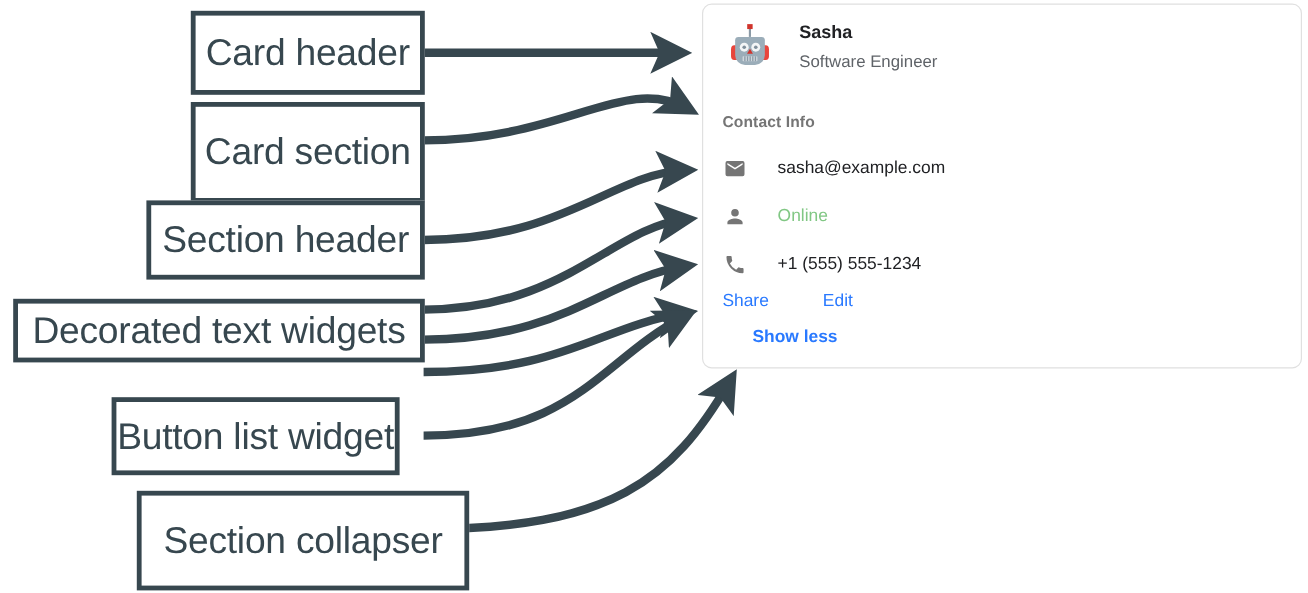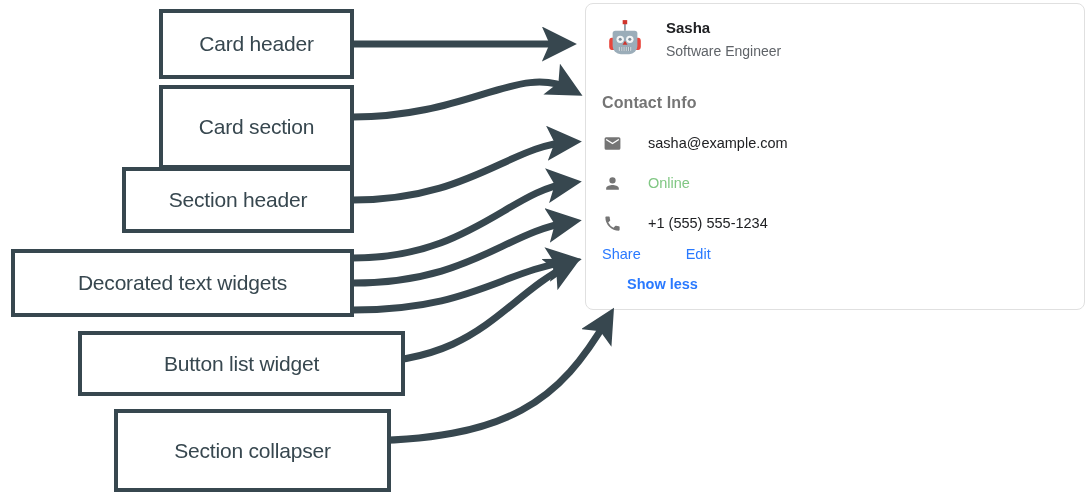--- a/index.html
+++ b/index.html
@@ -30,21 +30,21 @@
 
   .ann-box {
     position: absolute;
     box-sizing: border-box;
     border: 4px solid #37474f;
     background: #ffffff;
     display: flex;
     align-items: center;
     justify-content: center;
     color: #37474f;
-    font-size: 21px;
+    font-size: 31px;
     font-family: "Liberation Sans", sans-serif;
     letter-spacing: -0.2px;
     z-index: 7;
     white-space: nowrap;
   }
 
   
   #card {
     position: absolute;
     left: 585px;
@@ -86,21 +86,21 @@
     font-size: 14px;
     color: #5f6368;
     line-height: 20px;
     margin-top: 3px;
   }
 
   #card-section {
     padding: 14px 16px 16px 16px;
   }
   #section-header {
-    font-size: 16px;
+    font-size: 13px;
     font-weight: bold;
     color: #757575;
     letter-spacing: 0.1px;
     margin: 4px 0 14px 0;
   }
 
   .text-row {
     display: flex;
     align-items: center;
     height: 34px;
@@ -259,25 +259,25 @@
   </div>
 
   <div class="ann-box" style="left:159px; top:85px;  width:195px; height:84px;">
     <span>Card section</span>
   </div>
 
   <div class="ann-box" style="left:122px; top:167px; width:232px; height:66px;">
     <span>Section header</span>
   </div>
 
-  <div class="ann-box" style="left:11px;  top:249px; width:343px; height:68px;">
+  <div class="ann-box" style="left:11px;  top:249px; width:343px; height:53px;">
     <span>Decorated text widgets</span>
   </div>
 
-  <div class="ann-box" style="left:78px;  top:331px; width:327px; height:65px;">
+  <div class="ann-box" style="left:93px;  top:331px; width:240px; height:65px;">
     <span>Button list widget</span>
   </div>
 
   <div class="ann-box" style="left:77px;  top:409px; width:277px; height:83px;margin-left:37px;">
     <span>Section collapser</span>
   </div>
 
 </div>
 
 </body></html>

